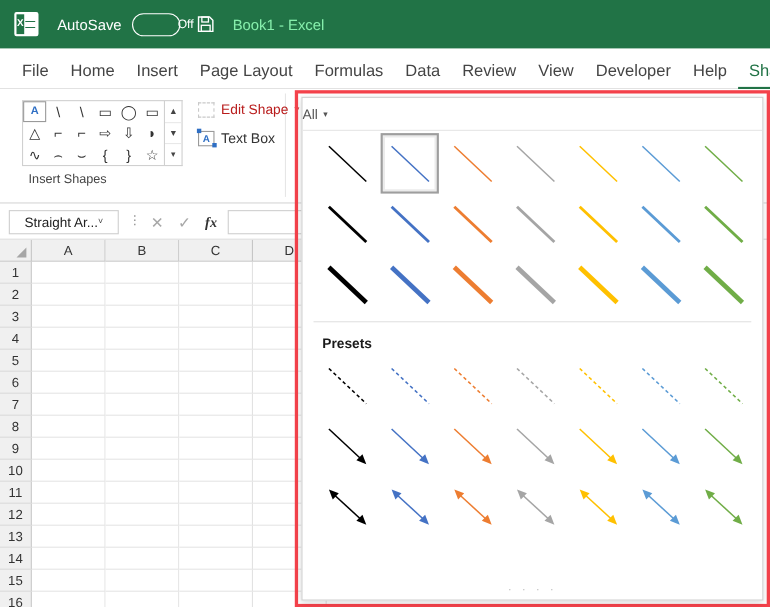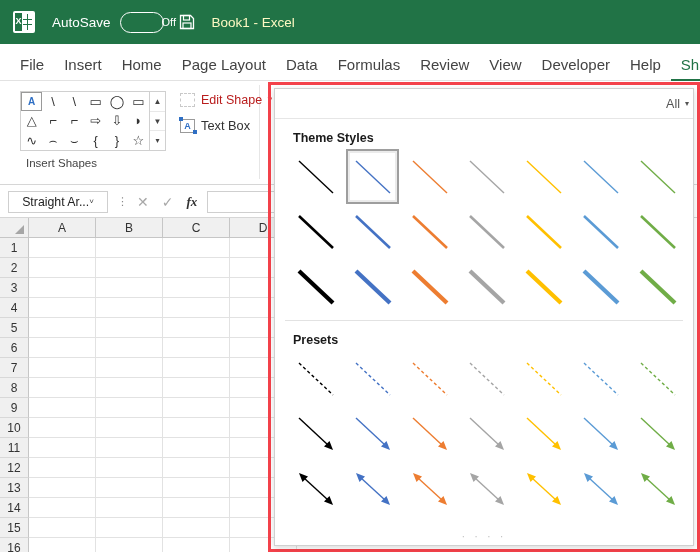--- a/index.html
+++ b/index.html
@@ -49,21 +49,21 @@
     width: 15px; height: 15px; border-radius: 50%;
     background: #ffffff; margin-left: 2px;
   }
   .toggle-text {
     color: #ffffff; font-size: 11px; margin-left: 4px; line-height: 1;
   }
   .save-icon {
     margin-left: 14px; width: 18px; height: 18px; position: relative; flex: 0 0 auto;
   }
   .book-title {
-    color: #fef9c3; font-size: 13.5px; margin-left: 16px; white-space: nowrap;
+    color: #86efac; font-size: 13.5px; margin-left: 16px; white-space: nowrap;
   }
   .searchbox {
     position: absolute; right: 0px; top: 9px; height: 29px; width: 135px;
     background: #2c8055; border-radius: 3px;
     display: flex; align-items: center; padding-left: 13px;
     overflow: hidden;
   }
   .search-label { color: #ffffff; font-size: 13.5px; margin-left: 10px; white-space: nowrap; }
 
   
@@ -210,21 +210,21 @@
     border: 3px solid #f4424b; background: transparent; z-index: 20;
   }
   .panel {
     position: absolute; left: 274px; top: 88px; width: 420px; height: 458px;
     background: #ffffff; border: 1px solid #d0d0d0;
     box-shadow: 0 2px 6px rgba(0,0,0,0.15); z-index: 21;
     overflow: hidden;
   }
   .panel-top {
     height: 30px; border-bottom: 1px solid #e6e6e6;
-    display: flex; align-items: center; justify-content: flex-end;
+    display: flex; align-items: center; justify-content: flex-start;
     padding-right: 4px;
   }
   .all-filter { font-size: 12.5px; color: #555; display: flex; align-items: center; gap: 5px; }
   .all-caret { font-size: 8px; color: #555; }
   .section-title {
     font-size: 12.5px; font-weight: bold; color: #1a1a1a;
     margin: 12px 0 4px 18px;
   }
   .style-grid {
     display: grid; grid-template-columns: repeat(7, 57px);
@@ -267,25 +267,25 @@
         <rect x="5.5" y="2.5" width="6" height="4.5" fill="none" stroke="#ffffff" stroke-width="1.2"></rect>
         <rect x="5" y="10" width="8" height="5.5" fill="none" stroke="#ffffff" stroke-width="1.2"></rect>
       </svg>
     </div>
     <span class="book-title">Book1  -  Excel</span>
 
   </div>
 
   <div class="tabbar" id="tabbar">
       <div class="tab">File</div>
+      <div class="tab">Home</div>
       <div class="tab">Insert</div>
-      <div class="tab">Home</div>
       <div class="tab">Page Layout</div>
+      <div class="tab">Formulas</div>
       <div class="tab">Data</div>
-      <div class="tab">Formulas</div>
       <div class="tab">Review</div>
       <div class="tab">View</div>
       <div class="tab">Developer</div>
       <div class="tab">Help</div>
       <div class="tab active">Shape Fo</div>
     </div>
 
   <div class="ribbon">
     <div class="group-insert-shapes">
       <div class="shape-gallery" id="shape-gallery">
@@ -468,21 +468,20 @@
 
   <div class="panel-outline"></div>
   <div class="panel">
     <div class="panel-top">
       <div class="all-filter">
         <span>All</span>
         <span class="all-caret">▾</span>
       </div>
     </div>
 
-    <div class="section-title">Theme Styles</div>
     <div class="style-grid" id="theme-grid">
         <div class="style-cell">
           <svg width="44" height="40" viewBox="0 0 44 40">
             <line x1="5" y1="4" x2="39" y2="36" stroke="#000000" stroke-width="1.4" stroke-linecap="butt"></line>
           </svg>
         </div>
         <div class="style-cell selected">
           <svg width="44" height="40" viewBox="0 0 44 40">
             <line x1="5" y1="4" x2="39" y2="36" stroke="#4472c4" stroke-width="1.4" stroke-linecap="butt"></line>
           </svg>

